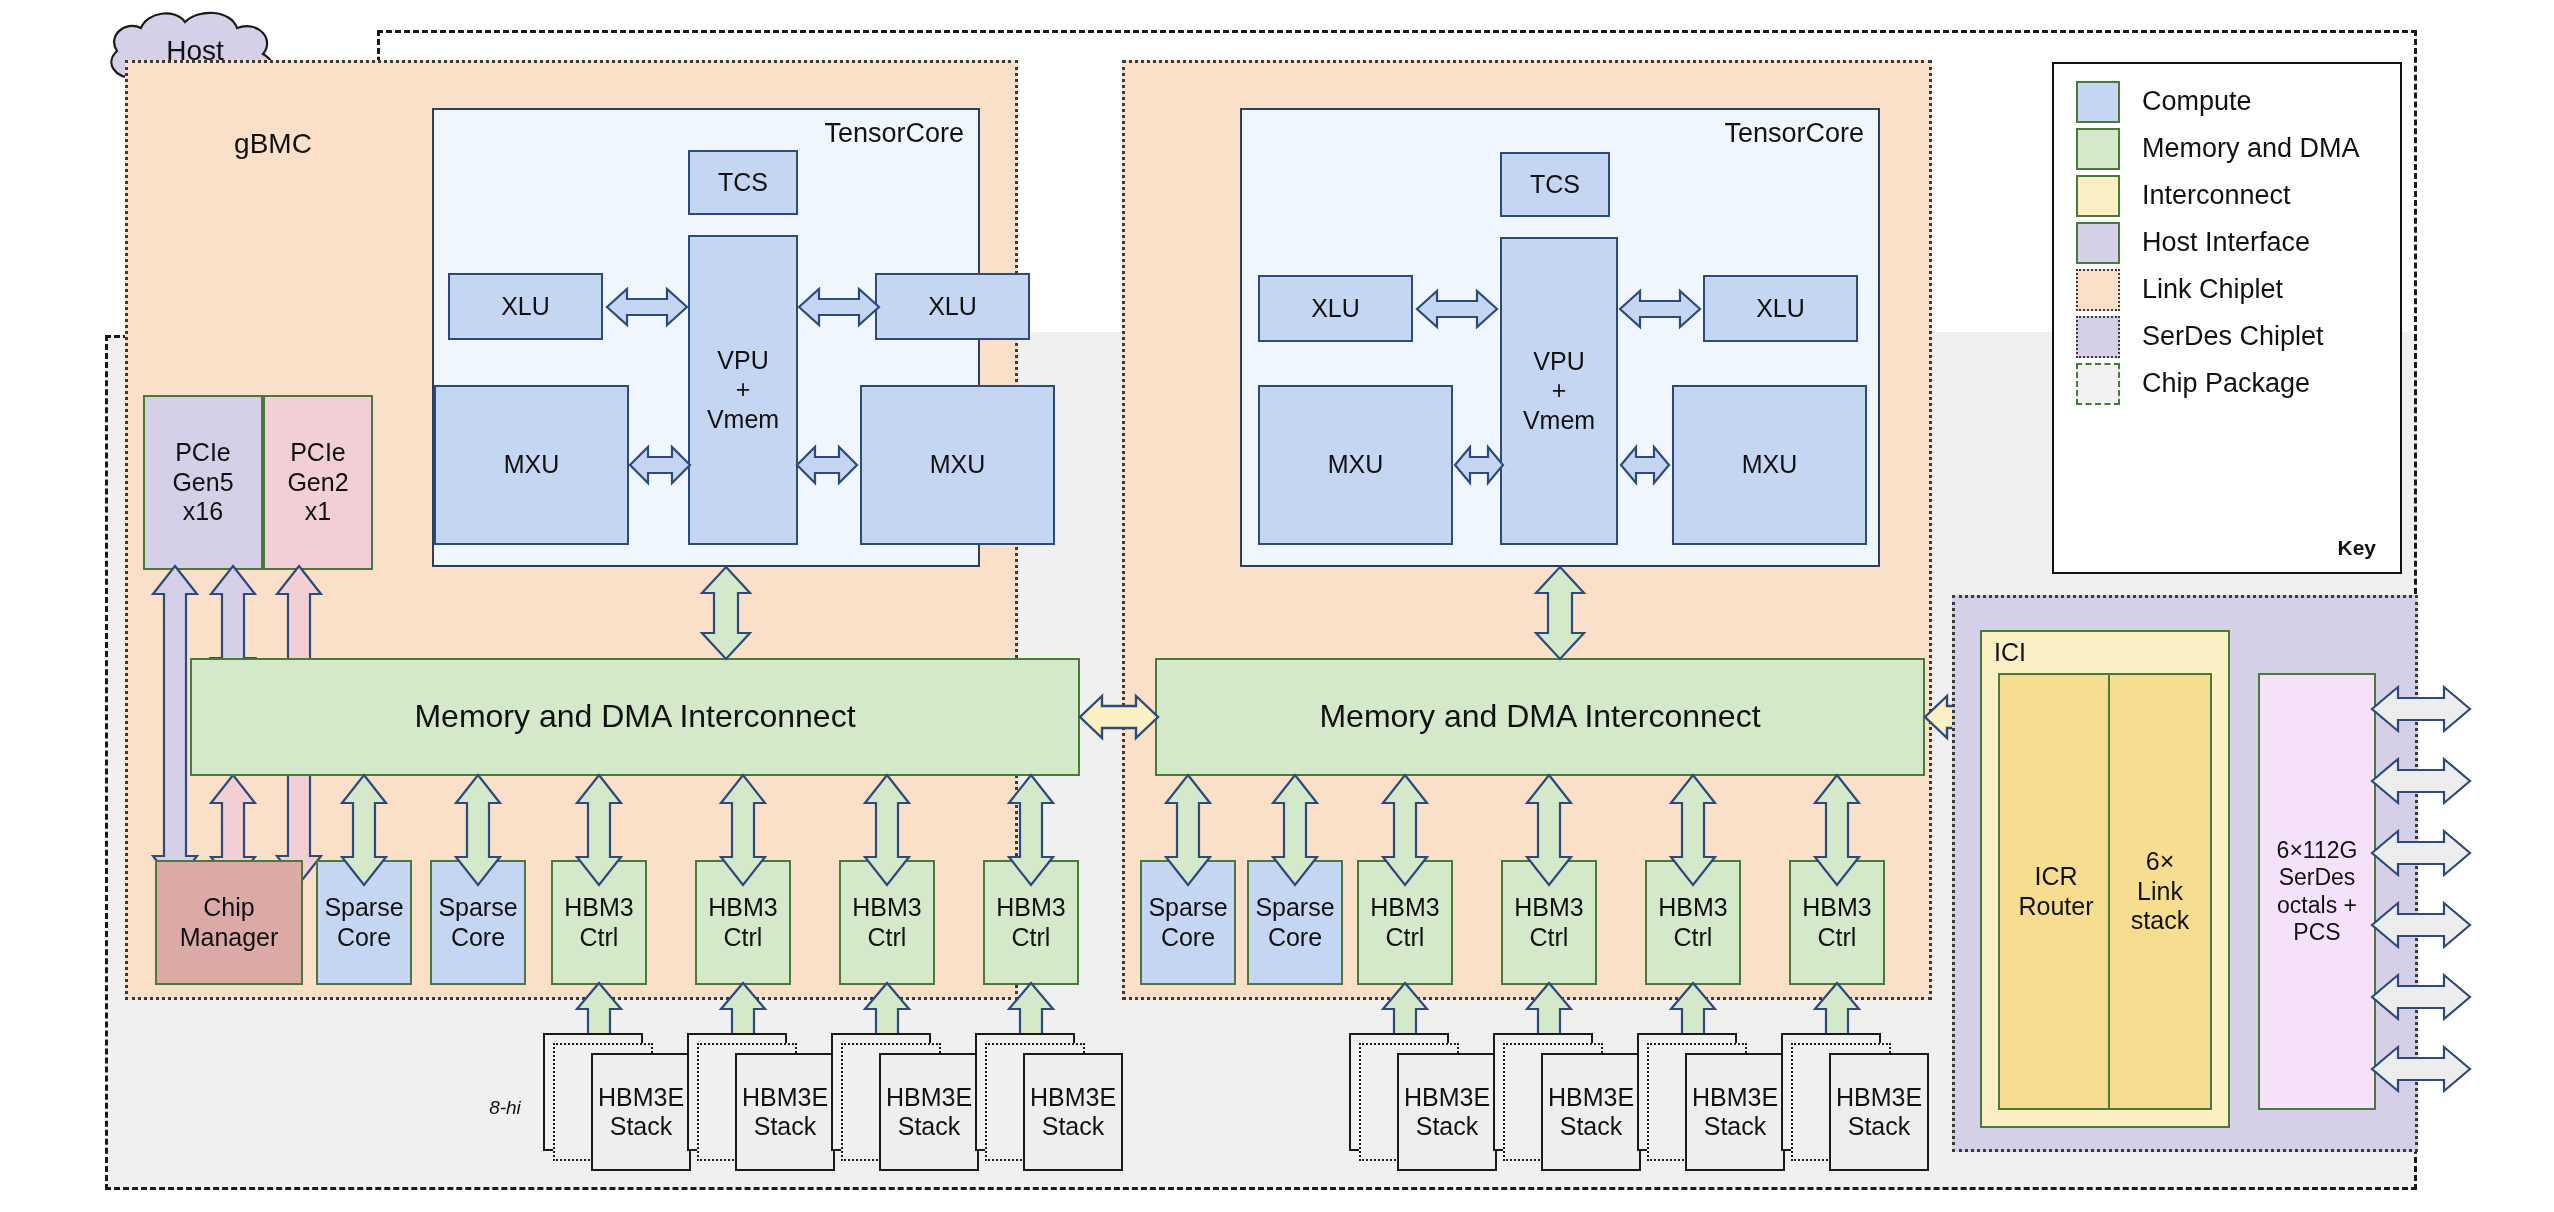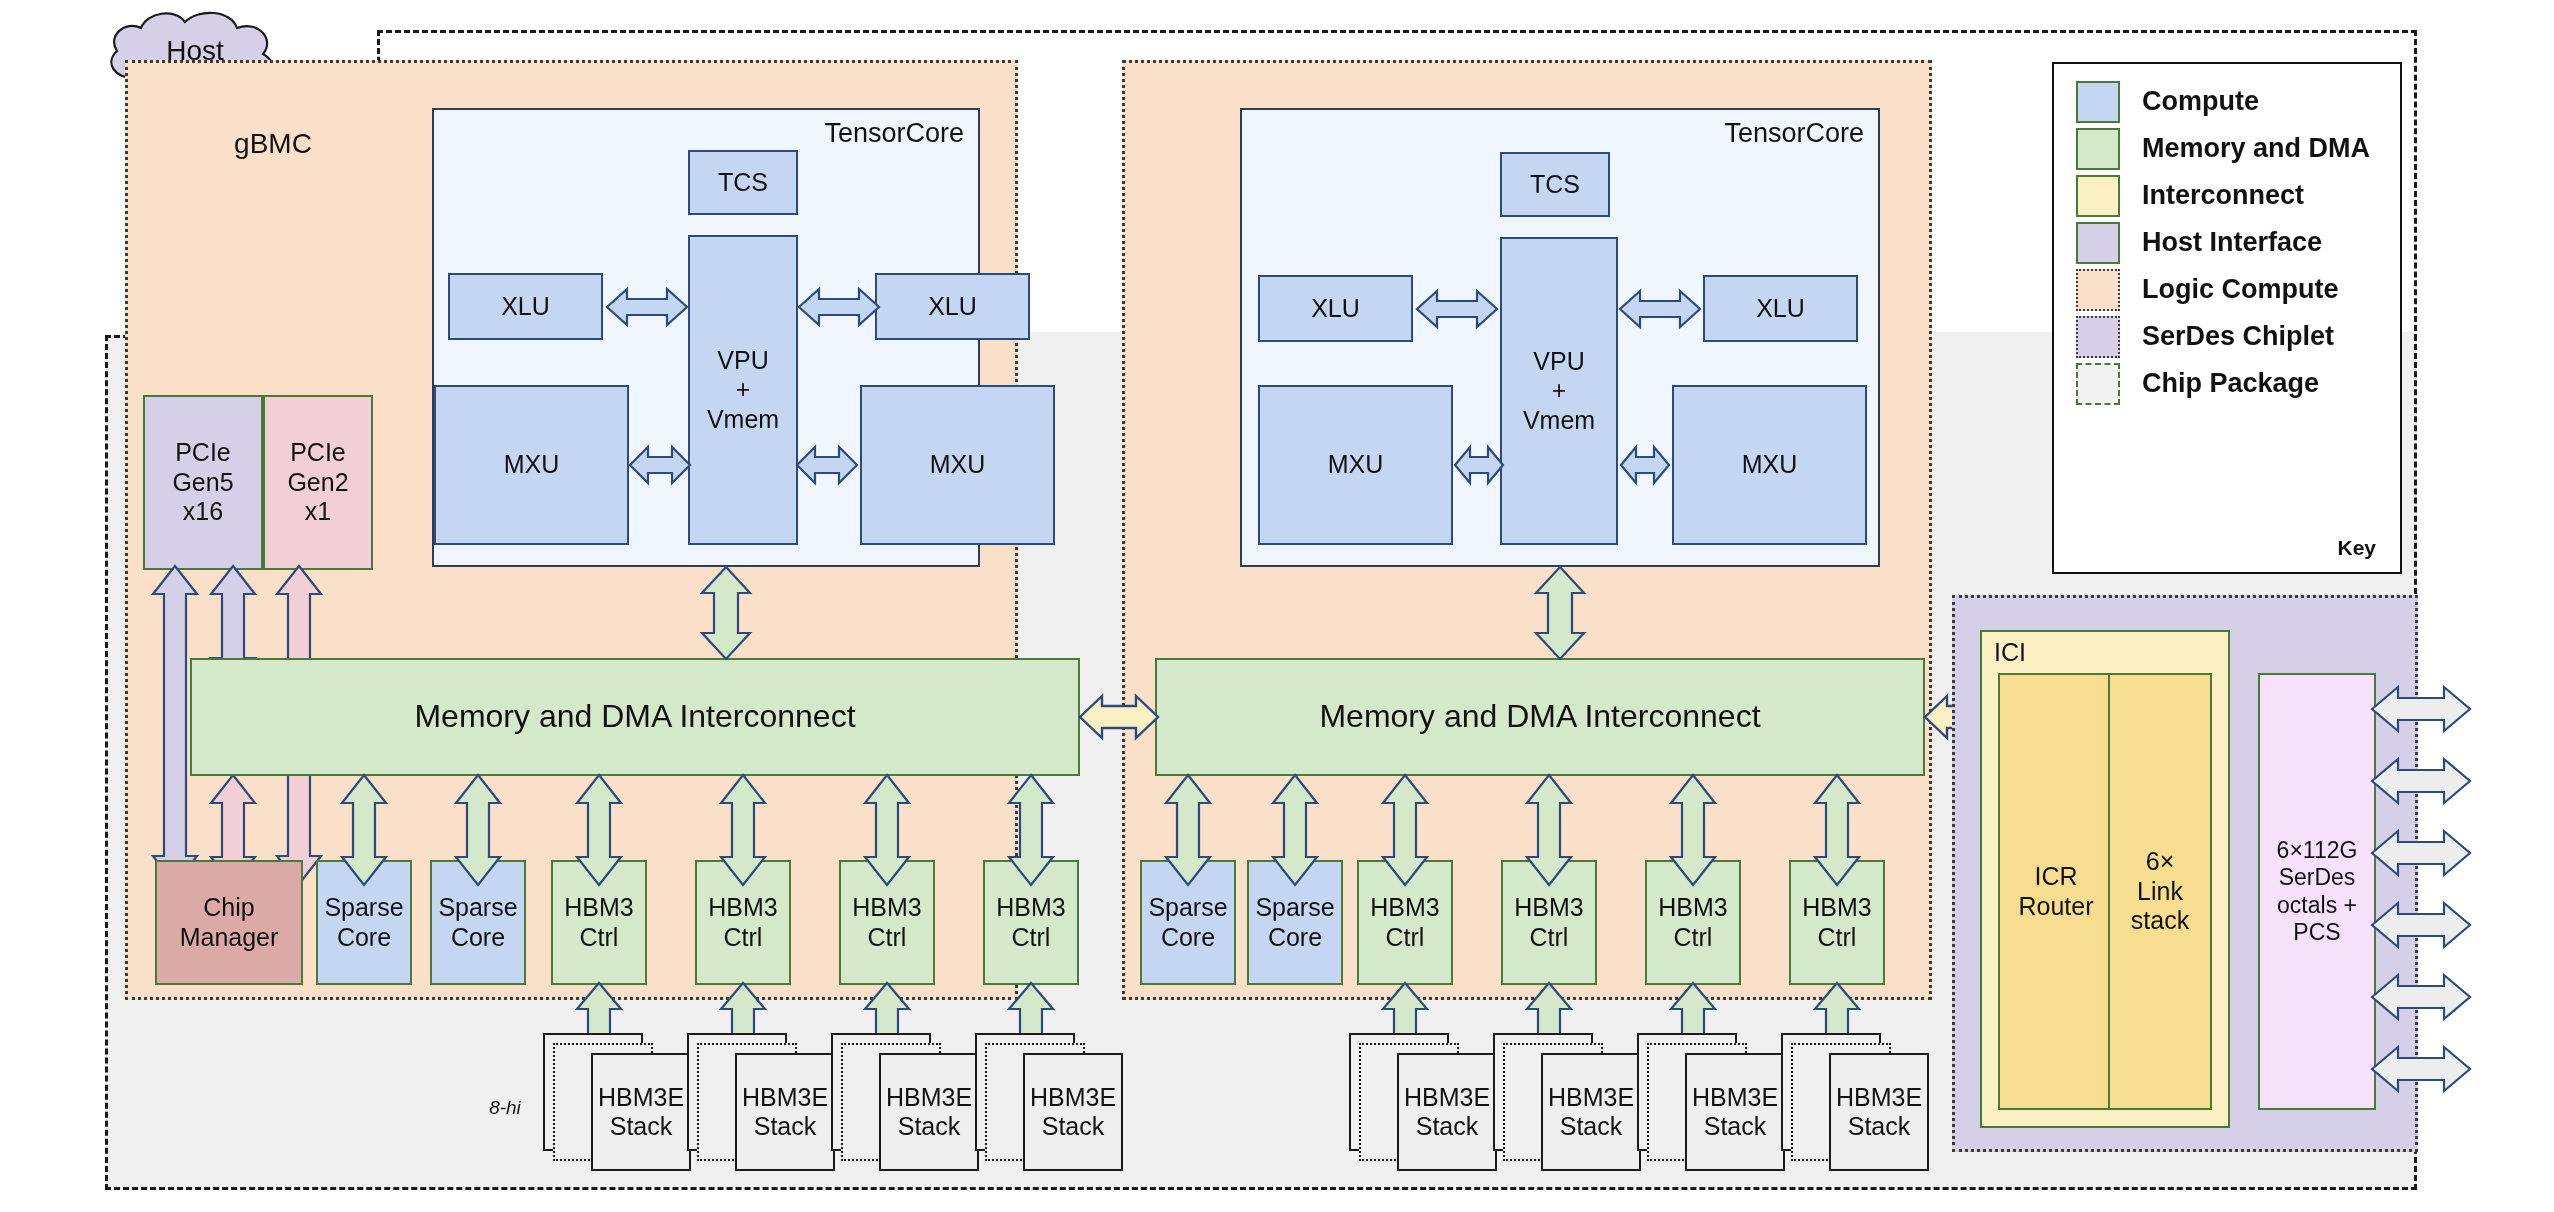--- a/index.html
+++ b/index.html
@@ -33,21 +33,21 @@
   
   .cloud{position:absolute;}
   .cloud span{position:absolute;left:0;right:0;top:50%;transform:translateY(-50%);
               text-align:center;font-size:28px;z-index:5;}
   
   .key{background:#ffffff;border:2px solid #111;}
   .key-row{display:flex;align-items:center;height:47px;}
   .sw{width:40px;height:38px;border:2px solid #4a7a3a;margin-left:22px;margin-right:22px;flex:none;}
   .sw.dot{border-style:dotted;border-color:#3a3a3a;}
   .sw.dash{border-style:dashed;border-color:#4a7a3a;background:#f2f2f2;}
-  .key-lbl{font-size:27px;font-weight:bold;}
+  .key-lbl{font-size:27px;}
   .key-word{position:absolute;right:24px;bottom:12px;font-size:21px;font-weight:bold;}
   svg{display:block;overflow:visible;}
 </style>
 </head>
 <body>
 
 <div class="abs chip-pkg-top" style="left:377px;top:30px;width:2040px;height:310px;"></div>
 <div class="abs chip-pkg" style="left:105px;top:335px;width:2312px;height:855px;"></div>
 <div class="abs" style="left:380px;top:332px;width:2034px;height:8px;background:#f0f0f0;"></div>
 
@@ -338,21 +338,21 @@
   <div class="key-row">
     <span class="sw" style="background:#fbf0c4;"></span>
     <span class="key-lbl">Interconnect</span>
     </div>
   <div class="key-row">
     <span class="sw" style="background:#d6cfe8;"></span>
     <span class="key-lbl">Host Interface</span>
     </div>
   <div class="key-row">
     <span class="sw dot" style="background:#fae0c8;"></span>
-    <span class="key-lbl">Logic Compute</span>
+    <span class="key-lbl">Link Chiplet</span>
     </div>
   <div class="key-row">
     <span class="sw dot" style="background:#d6cfe8;"></span>
     <span class="key-lbl">SerDes Chiplet</span>
     </div>
   <div class="key-row">
     <span class="sw dash"></span>
     <span class="key-lbl">Chip Package</span>
     </div>
   <div class="key-word">Key</div>

